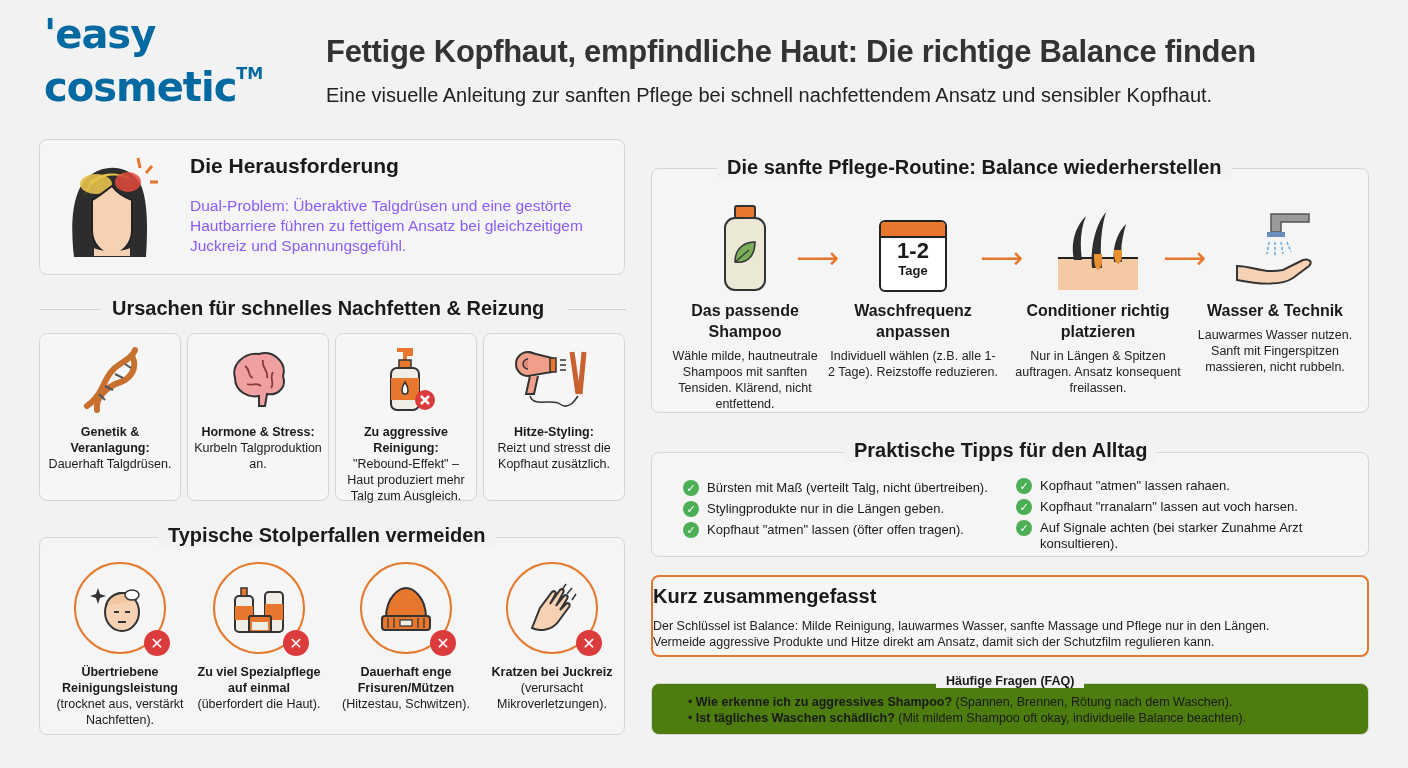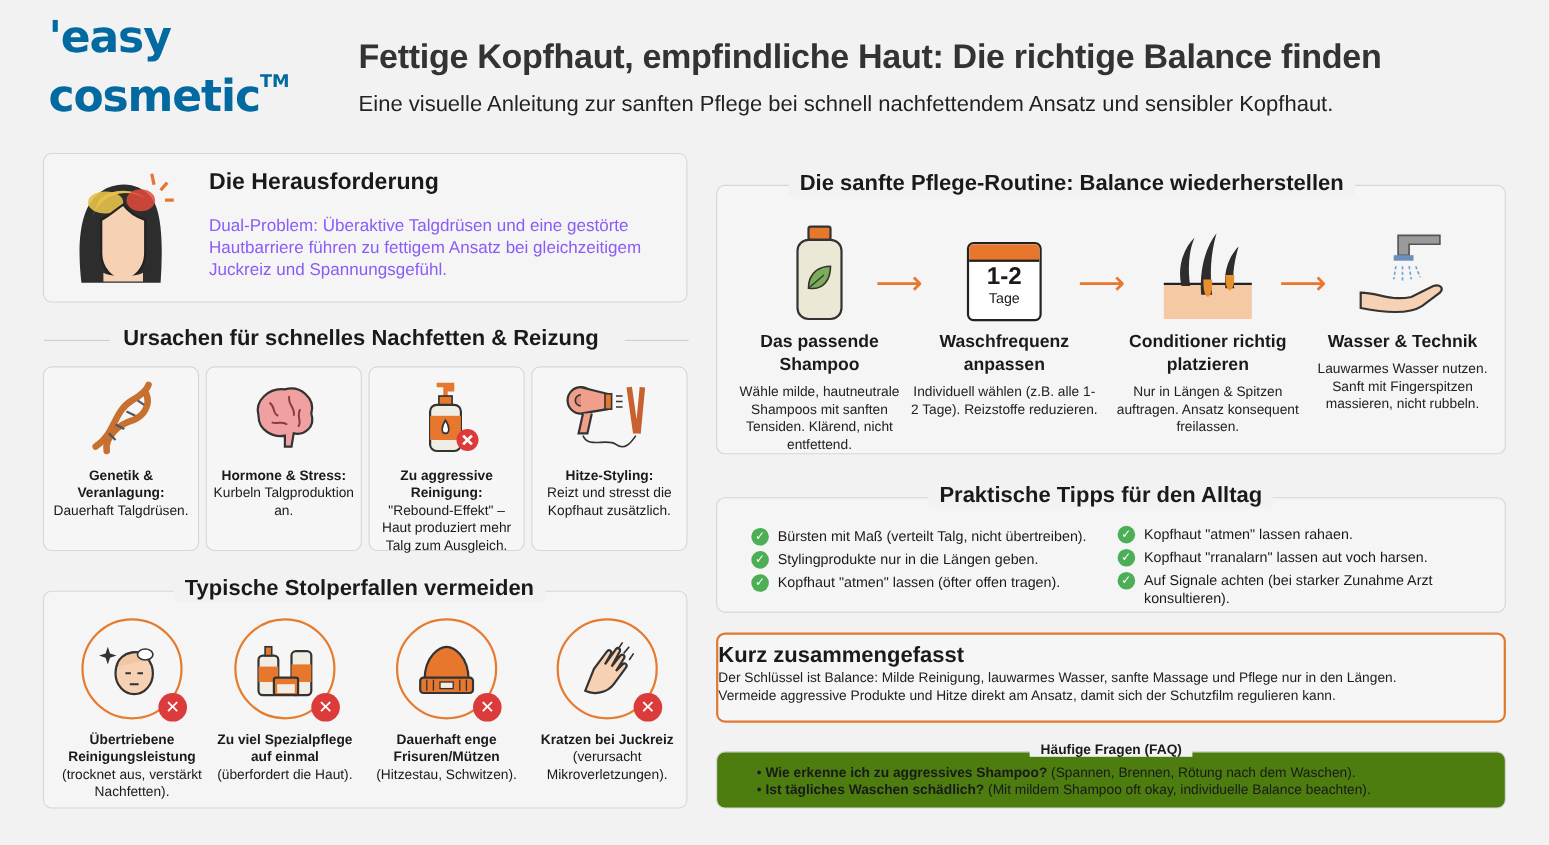--- a/index.html
+++ b/index.html
@@ -43,21 +43,21 @@
   .arrow { position: absolute; top: 248px; color: #e8772e; font-size: 30px; line-height: 20px; }
 
   
   .tips { position: absolute; font-size: 13px; line-height: 16px; }
   .tip { display: flex; align-items: flex-start; margin-bottom: 5px; }
   .chk { flex: 0 0 16px; width: 16px; height: 16px; border-radius: 50%; background: #4cae55; color: #fff; font-size: 11px; font-weight: bold; display: flex; align-items: center; justify-content: center; margin-right: 8px; }
 
   
   .summary { position: absolute; left: 651px; top: 575px; width: 718px; height: 82px; border: 2px solid #e0782f; border-radius: 8px; background: #f6f6f6; }
   .summary .t { margin-top: 8px; font-size: 20px; font-weight: bold; }
-  .summary .d { margin-top: 0; font-size: 12.5px; line-height: 16px; color: #222; }
+  .summary .d { margin-top: 10px; font-size: 12.5px; line-height: 16px; color: #222; }
 
   .faq { position: absolute; left: 651px; top: 683px; width: 718px; height: 52px; border: 1px solid #d6d6d6; border-radius: 8px; background: #4d7c0f; }
   .faq-title { position: absolute; left: 936px; top: 674px; font-size: 12.5px; font-weight: bold; background: #f2f2f2; padding: 0 10px; }
   .faq ul { list-style: none; position: absolute; left: 36px; top: 10px; font-size: 12.5px; line-height: 16px; }
 </style>
 </head>
 <body>
 
 <div class="logo">
   <span class="l1">'easy</span>
@@ -216,21 +216,21 @@
   <div class="st">Das passende Shampoo</div>
   <div class="sd">Wähle milde, hautneutrale Shampoos mit sanften Tensiden. Klärend, nicht entfettend.</div>
 </div>
 <div class="arrow" style="left:796px;">⟶</div>
 
 <div class="step" style="left:828px;">
   <div class="ic">
     <div style="position:relative;width:68px;height:72px;border:2.5px solid #222;border-radius:6px;background:#fff;overflow:hidden;">
       <div style="height:16px;background:#e8772e;border-bottom:2px solid #222;"></div>
       <div style="font-size:22px;font-weight:bold;line-height:26px;">1-2</div>
-      <div style="font-size:13px;font-weight:normal;line-height:14px;">Tage</div>
+      <div style="font-size:13px;font-weight:bold;line-height:14px;">Tage</div>
     </div>
   </div>
   <div class="st">Waschfrequenz anpassen</div>
   <div class="sd">Individuell wählen (z.B. alle 1-2 Tage). Reizstoffe reduzieren.</div>
 </div>
 <div class="arrow" style="left:980px;">⟶</div>
 
 <div class="step" style="left:1013px;">
   <div class="ic">
     <svg width="84" height="80" viewBox="0 0 84 80">

